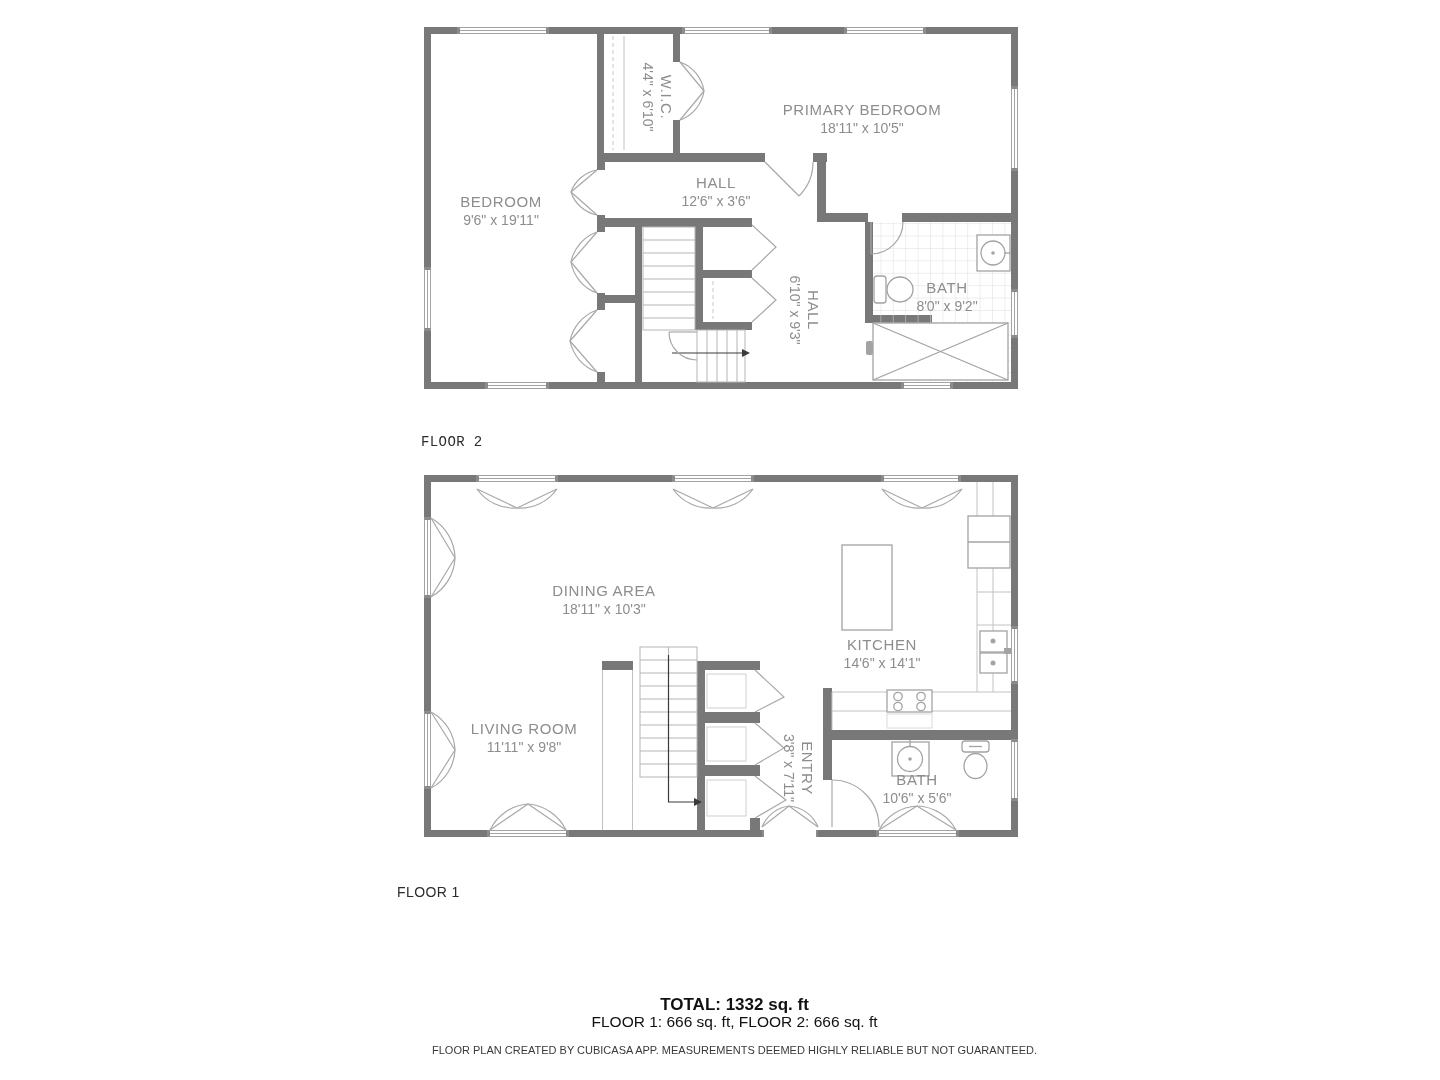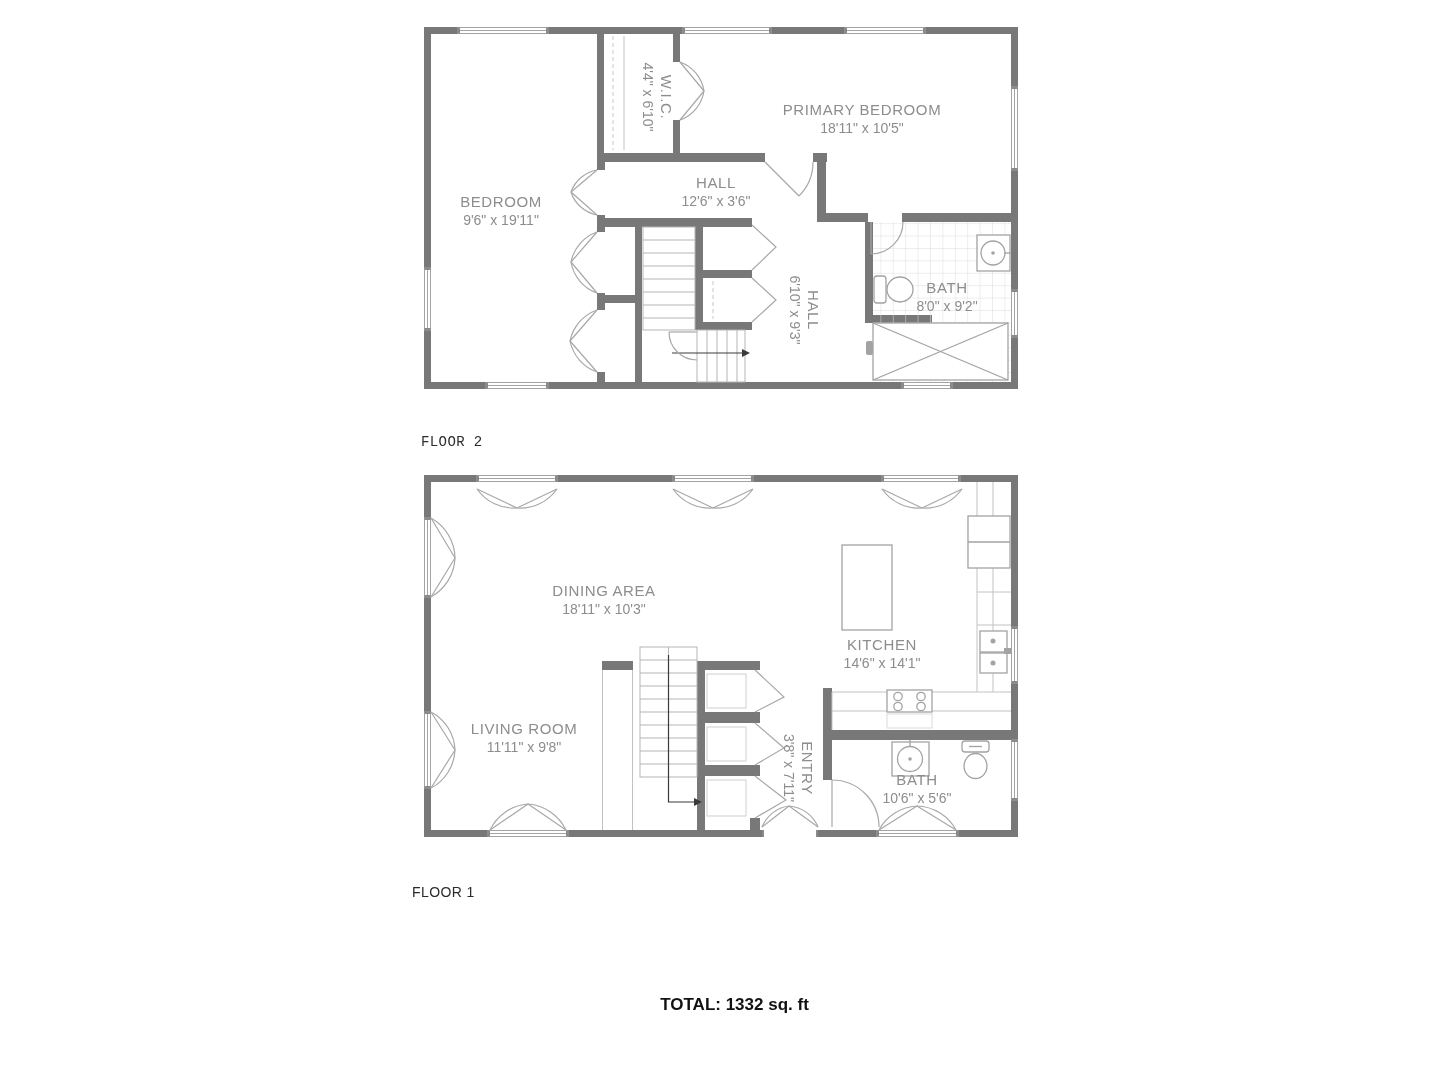--- a/index.html
+++ b/index.html
@@ -465,17 +465,19 @@
       </g>
       <g>
         <text class="rname" x="917" y="785">BATH</text>
         <text class="rdim" x="917" y="803">10'6" x 5'6"</text>
       </g>
     </g>
   </g>
 </svg>
 
 <div class="floor-label" style="left:421px;top:434px;font-family:Liberation Mono, monospace;">FLOOR 2</div>
-<div class="floor-label" style="left:412px;top:884px;text-align:center;">FLOOR 1</div>
+<div class="floor-label" style="left:397px;top:884px;text-align:center;">FLOOR 1</div>
 
 <div class="summary" id="sum-total">TOTAL: 1332 sq. ft</div>
+<div class="summary" id="sum-floors">FLOOR 1: 666 sq. ft, FLOOR 2: 666 sq. ft</div>
+<div class="summary" id="sum-disclaimer">FLOOR PLAN CREATED BY CUBICASA APP. MEASUREMENTS DEEMED HIGHLY RELIABLE BUT NOT GUARANTEED.</div>
 
 </div>
 
 </body></html>

